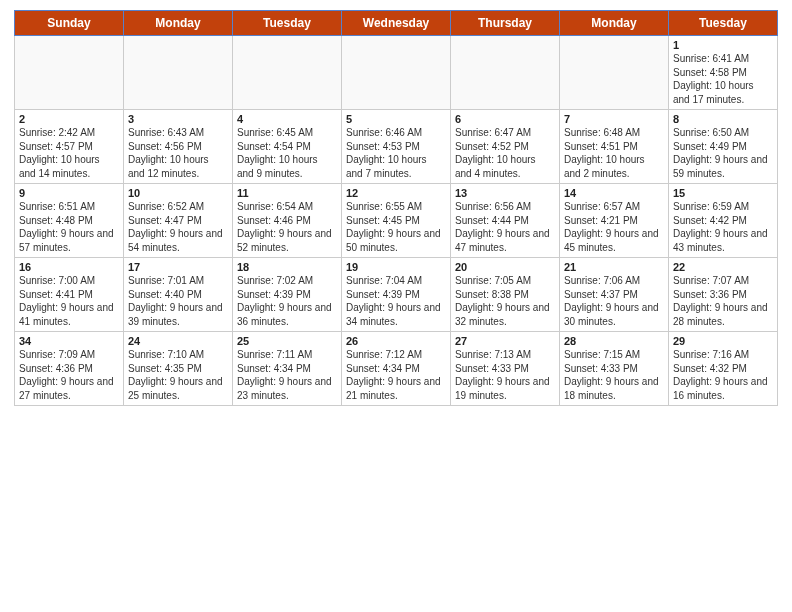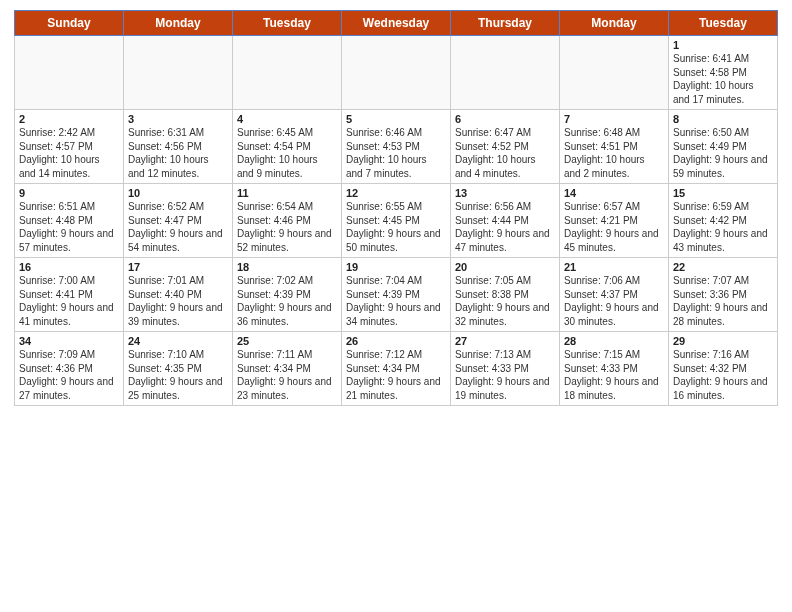--- a/index.html
+++ b/index.html
@@ -120,21 +120,21 @@
         <tr>
           <td>
             <span class="day-num">2</span>
             <div class="day-info">Sunrise: 2:42 AM
 Sunset: 4:57 PM
 Daylight: 10 hours
 and 14 minutes.</div>
           </td>
           <td>
             <span class="day-num">3</span>
-            <div class="day-info">Sunrise: 6:31 AM
+            <div class="day-info">Sunrise: 6:43 AM
 Sunset: 4:56 PM
 Daylight: 10 hours
 and 12 minutes.</div>
           </td>
           <td>
             <span class="day-num">4</span>
             <div class="day-info">Sunrise: 6:45 AM
 Sunset: 4:54 PM
 Daylight: 10 hours
 and 9 minutes.</div>

